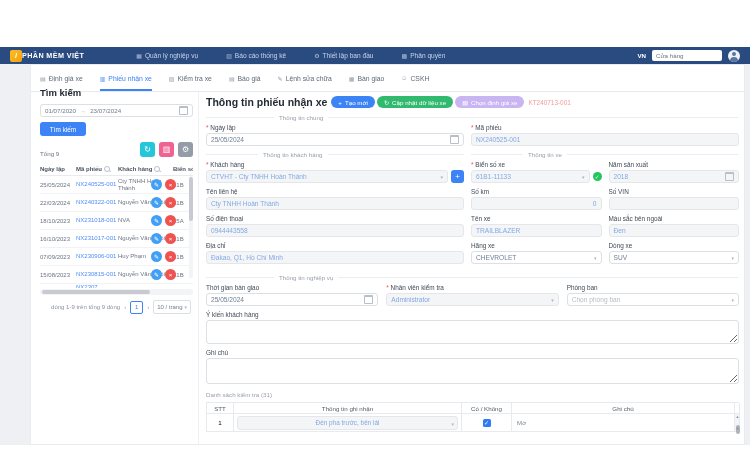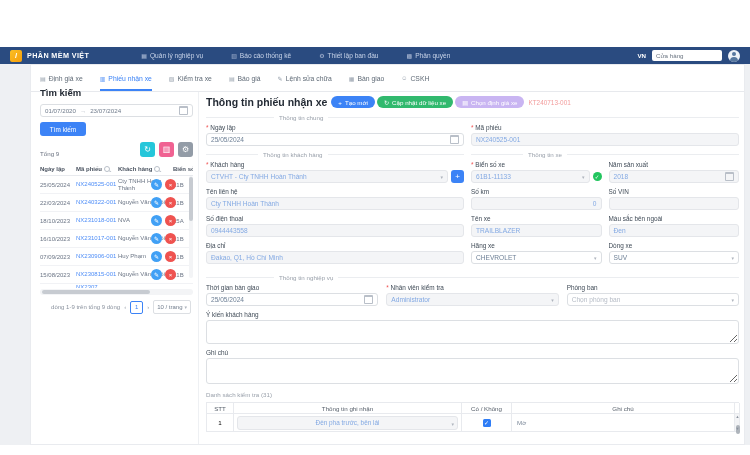--- a/index.html
+++ b/index.html
@@ -3,21 +3,21 @@
 <meta charset="utf-8">
 <style>
   html,body{margin:0;padding:0;background:#fff;}
   #page{position:relative;width:750px;height:455px;background:#fff;
         font-family:"Liberation Sans",sans-serif;overflow:hidden;}
   
   .navbar{position:absolute;left:0;top:47px;width:750px;height:17px;background:#2a4b80;
           display:flex;align-items:center;padding:0 10px;box-sizing:border-box;}
   .logo{width:12px;height:12px;border-radius:2px;background:linear-gradient(135deg,#fbbf24,#f59e0b);
         color:#fff;font-weight:bold;display:flex;align-items:center;justify-content:center;font-size:8px;flex:0 0 auto;}
-  .brand{color:#fff;font-size:7.2px;font-weight:bold;letter-spacing:.4px;margin-left:5px;}
+  .brand{color:#fff;font-size:7.2px;font-weight:bold;letter-spacing:.4px;}
   .nav-menu{display:flex;gap:28px;margin-left:52px;}
   .nav-item{display:flex;align-items:center;gap:3px;color:#c7d3e8;font-size:6.6px;cursor:pointer;}
   .nav-ic{font-size:6px;color:#aebcd6;}
   .nav-right{margin-left:auto;display:flex;align-items:center;gap:6px;}
   .lang{color:#fff;font-size:6.2px;font-weight:bold;}
   .store{height:11px;width:62px;background:#fff;border-radius:2px;display:flex;align-items:center;
          padding:0 4px;font-size:6.2px;color:#6a7480;}
   .avatar{width:12px;height:12px;border-radius:50%;background:#eef2f8;position:relative;overflow:hidden;}
   .avatar::before{content:"";position:absolute;top:2px;left:4px;width:4px;height:4px;border-radius:50%;background:#56779f;}
   .avatar::after{content:"";position:absolute;top:7.5px;left:2px;width:8px;height:5px;border-radius:4px 4px 0 0;background:#56779f;}

